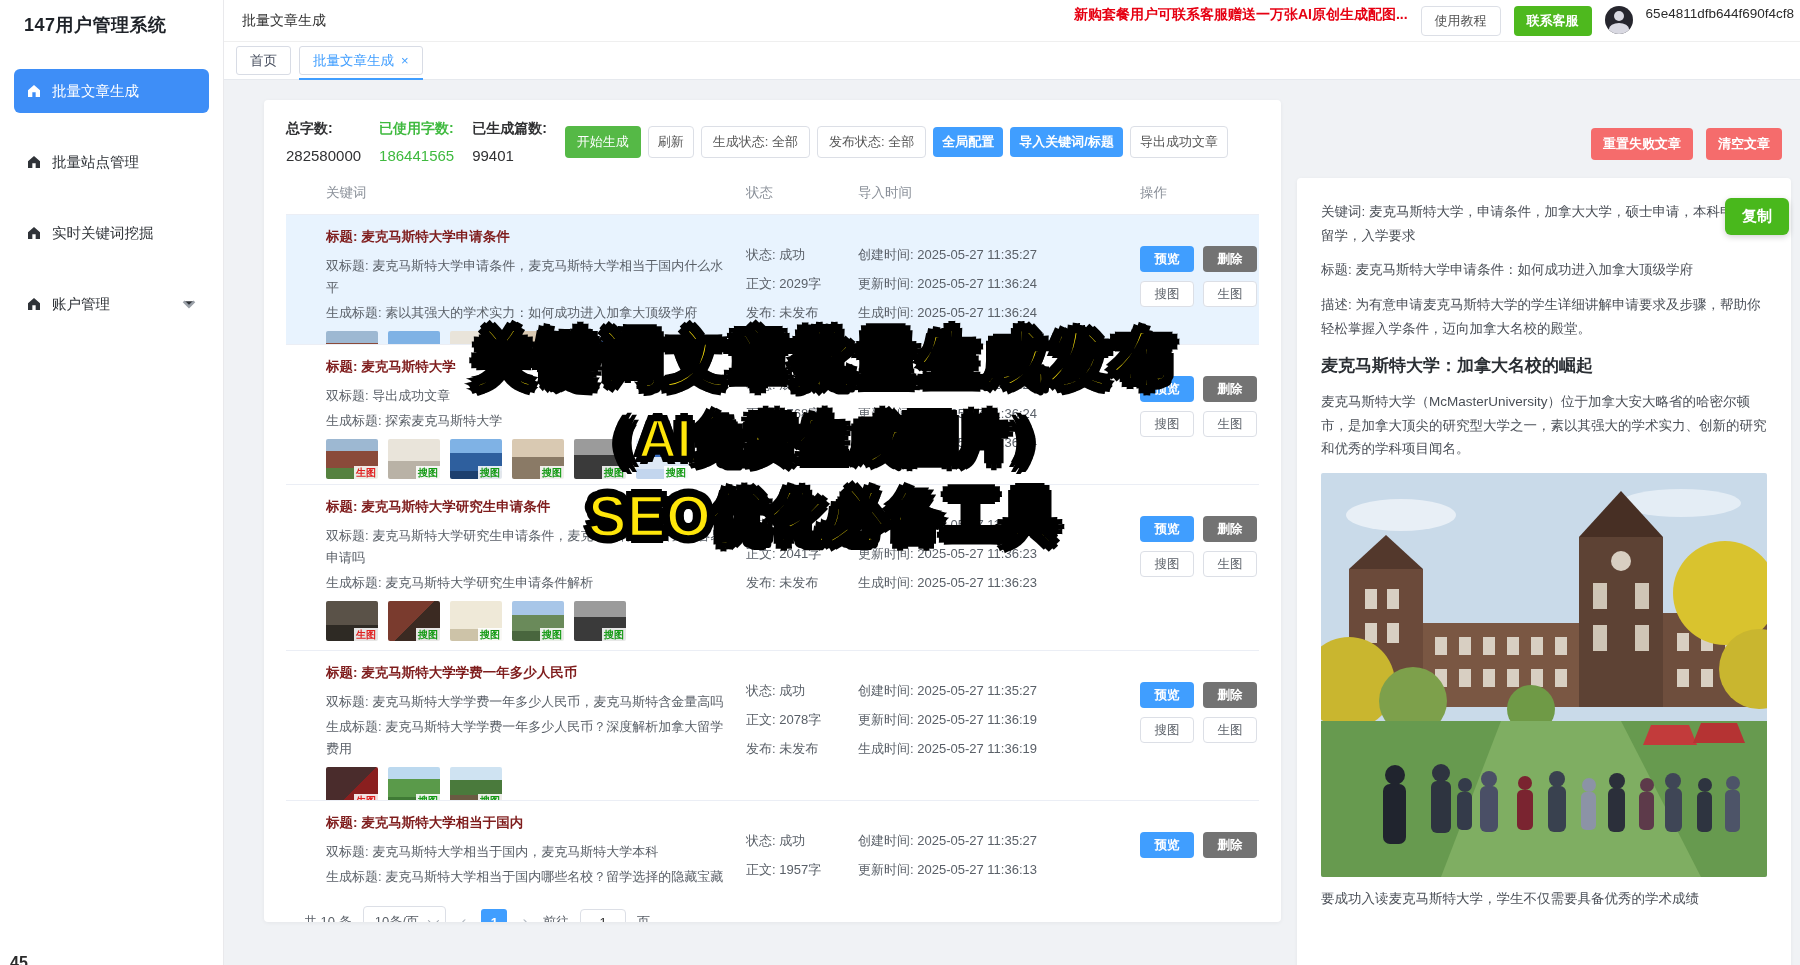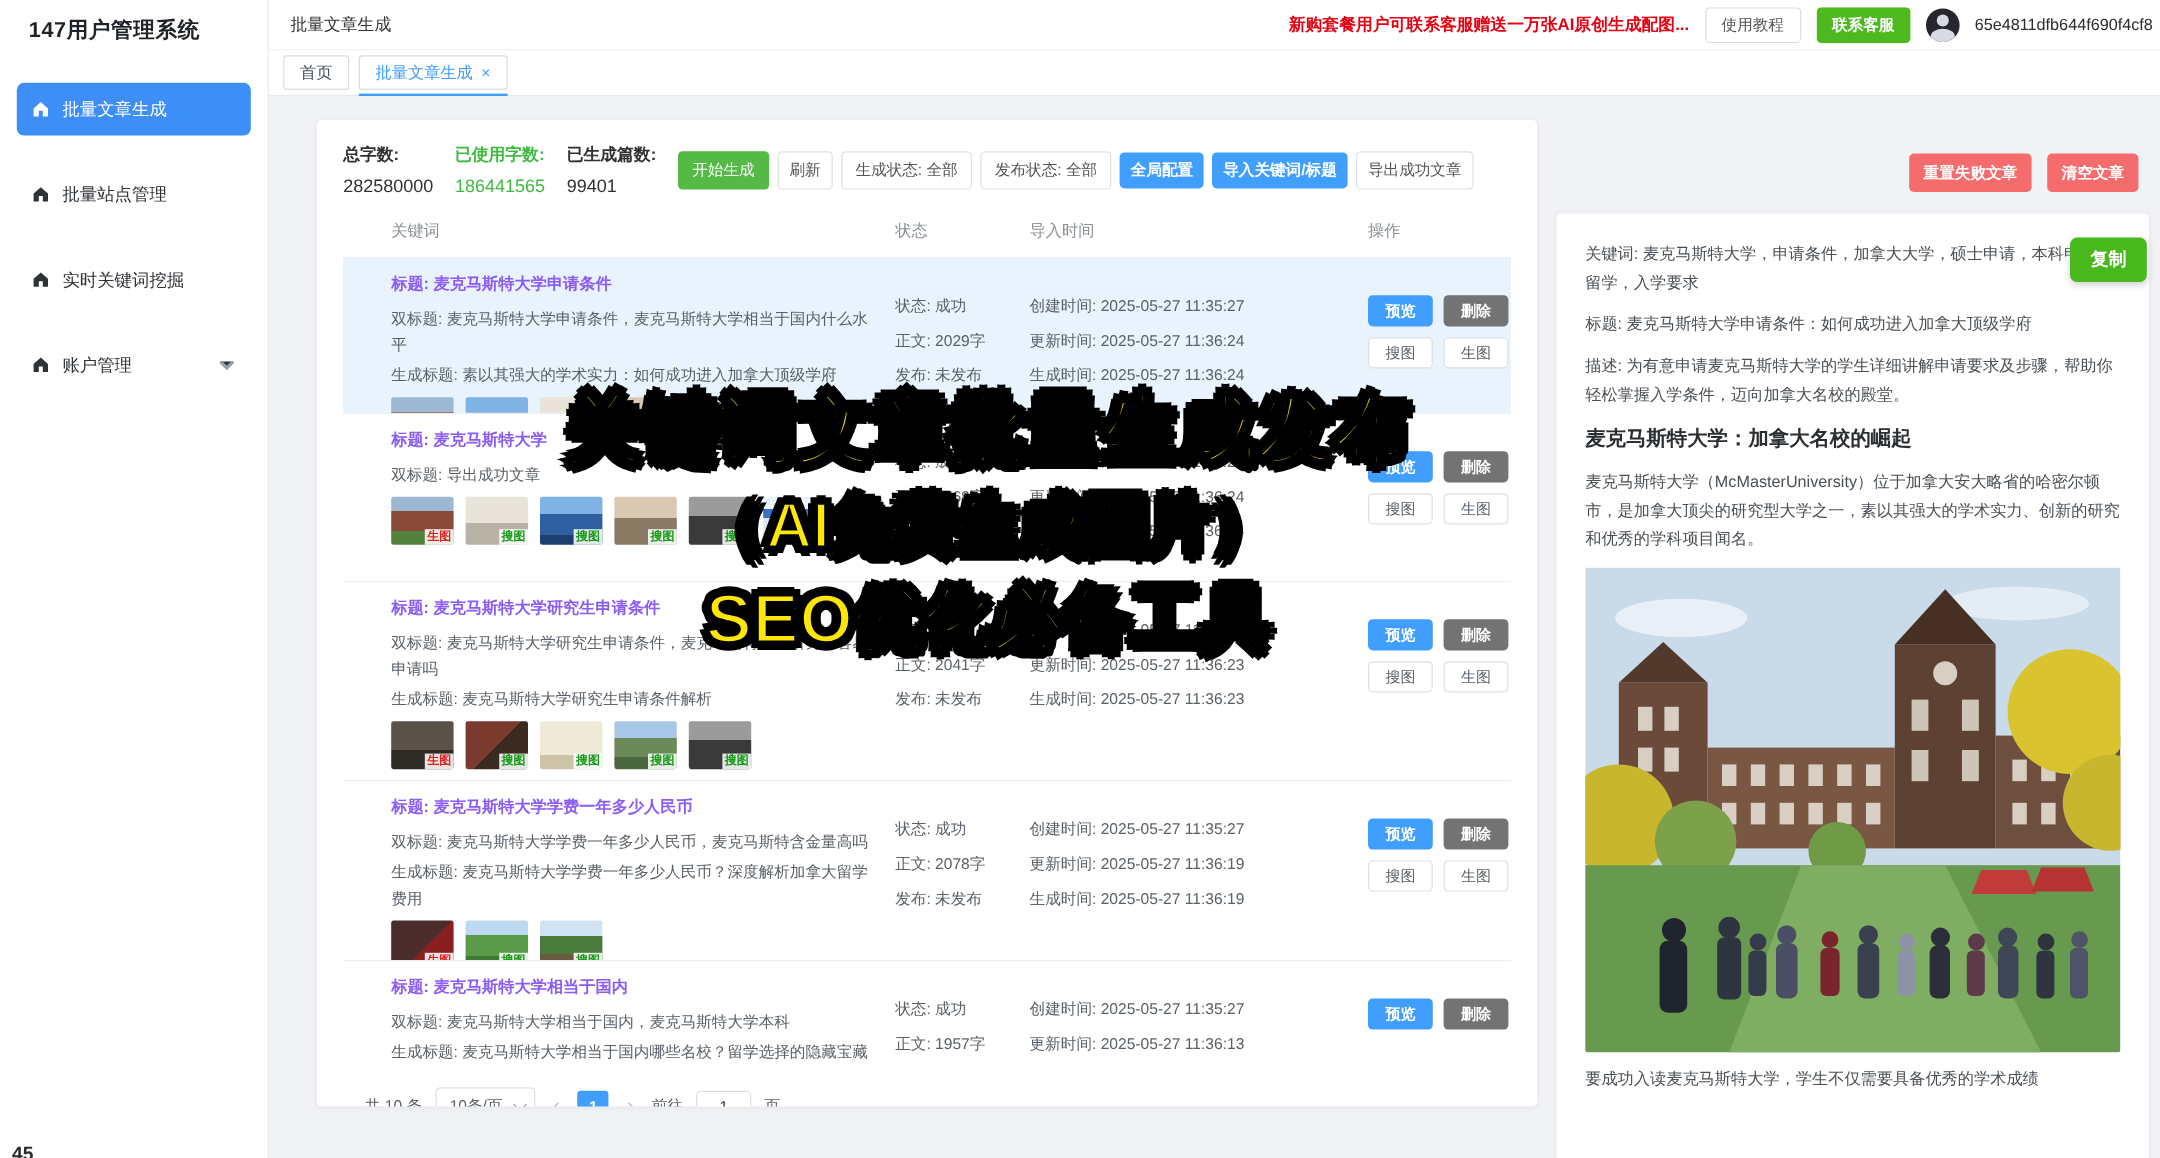--- a/index.html
+++ b/index.html
@@ -11,21 +11,21 @@
   .logo{font-size:18px;font-weight:700;color:#1f2329;padding:13px 0 0 24px;letter-spacing:.5px}
   .menu{margin-top:32px}
   .menu-item{display:flex;align-items:center;gap:10px;height:44px;margin:0 14px 27px;border-radius:6px;padding:0 12px;font-size:14.5px;color:#2f3338;cursor:pointer}
   .menu-item.active{background:#3e8ef7;color:#fff}
   .menu-item svg{width:16px;height:16px;flex:none;fill:currentColor}
   .chev{margin-left:auto;width:12px;height:12px;fill:none;stroke:#9aa0a8;stroke-width:2}
 
   
   .topbar{position:absolute;left:224px;top:0;right:0;height:42px;background:#fff;border-bottom:1px solid #efefef;display:flex;align-items:center;padding:0 6px 0 18px;z-index:5}
   .crumb{font-size:14px;color:#333}
-  .topbar-right{margin-left:auto;display:flex;align-items:center;gap:13px;overflow:hidden}
+  .topbar-right{margin-left:auto;display:flex;align-items:flex-start;gap:13px;overflow:hidden}
   .notice{color:#e60012;font-weight:700;font-size:14px;white-space:nowrap}
   .btn-tutorial{border:1px solid #dcdfe6;background:#fff;border-radius:4px;padding:5px 13px;font-size:13px;color:#555;cursor:pointer;white-space:nowrap}
   .btn-contact{background:#4eb91e;color:#fff;border:none;border-radius:4px;padding:6px 13px;font-size:13px;font-weight:700;cursor:pointer;white-space:nowrap}
   .avatar{width:28px;height:28px;border-radius:50%;background:#26262e;position:relative;overflow:hidden;flex:none}
   .avatar::before{content:"";position:absolute;top:5px;left:9px;width:10px;height:10px;border-radius:50%;background:#d9d9e2}
   .avatar::after{content:"";position:absolute;top:17px;left:4px;width:20px;height:12px;border-radius:50% 50% 0 0;background:#d9d9e2}
   .username{font-size:13.5px;color:#2b2b2b;white-space:nowrap}
 
   
   .tabsbar{position:absolute;left:224px;top:42px;right:0;height:38px;background:#fff;border-bottom:1px solid #e6e9ee;display:flex;align-items:center;padding-left:12px;gap:8px;z-index:5}
@@ -51,21 +51,21 @@
   .btn-blue{background:#409eff;color:#fff;border:none;font-weight:600}
   .sel{border:1px solid #dcdfe6;border-radius:4px;padding:6px 11px;font-size:13px;color:#555;background:#fff;cursor:pointer;white-space:nowrap}
 
   
   .table{margin-top:20px}
   .thead{display:flex;color:#8a9099;font-size:13.5px;padding:0 0 12px 40px}
   .c-kw{width:420px}.c-st{width:112px}.c-tm{width:282px}.c-op{flex:1}
   .row{display:flex;border-top:1px solid #ebeef5;padding:9px 0 0 40px;overflow:hidden}
   .row.selected{background:#e8f3fe}
   .kw{width:420px;padding-right:14px}
-  .t1{font-weight:700;color:#8b5cf6;font-size:13.5px;margin:4px 0 9px;white-space:nowrap;overflow:hidden}
+  .t1{font-weight:700;color:#7f1d1d;font-size:13.5px;margin:4px 0 9px;white-space:nowrap;overflow:hidden}
   .t2,.t3{color:#5a6068;font-size:13px;line-height:1.7;margin-bottom:3px}
   .thumbs{display:flex;gap:10px;margin-top:7px}
   .thumb{width:52px;height:40px;border-radius:2px;position:relative;flex:none;cursor:pointer}
   .tbadge{position:absolute;right:0;bottom:0;font-size:10px;padding:0 2px;background:rgba(255,255,255,.88);line-height:13px;font-weight:700}
   .tb-red{color:#e02020}.tb-green{color:#149a14}
   .st{width:112px;font-size:13px;color:#5a6068;padding-top:22px;white-space:nowrap}
   .st div,.tm div{margin-bottom:11px}
   .tm{width:282px;font-size:13px;color:#5a6068;padding-top:22px;white-space:nowrap}
   .op{flex:1;padding-top:22px}
   .op-row{display:flex;gap:9px;margin-bottom:9px}
@@ -247,20 +247,21 @@
             <button class="btn-sm btn-plain">搜图</button>
             <button class="btn-sm btn-plain">生图</button>
           </div>
         </div>
       </div>
 
       <div class="row h-r2">
         <div class="kw">
           <div class="t1">标题: 麦克马斯特大学</div>
           <div class="t2">双标题: 导出成功文章</div>
+          <div class="t3">生成标题: 探索麦克马斯特大学</div>
           <div class="thumbs">
               <div class="thumb look-brick">
                 <span class="tbadge tb-red">生图</span>
               </div>
               <div class="thumb look-room">
                 <span class="tbadge tb-green">搜图</span>
               </div>
               <div class="thumb look-city">
                 <span class="tbadge tb-green">搜图</span>
               </div>

